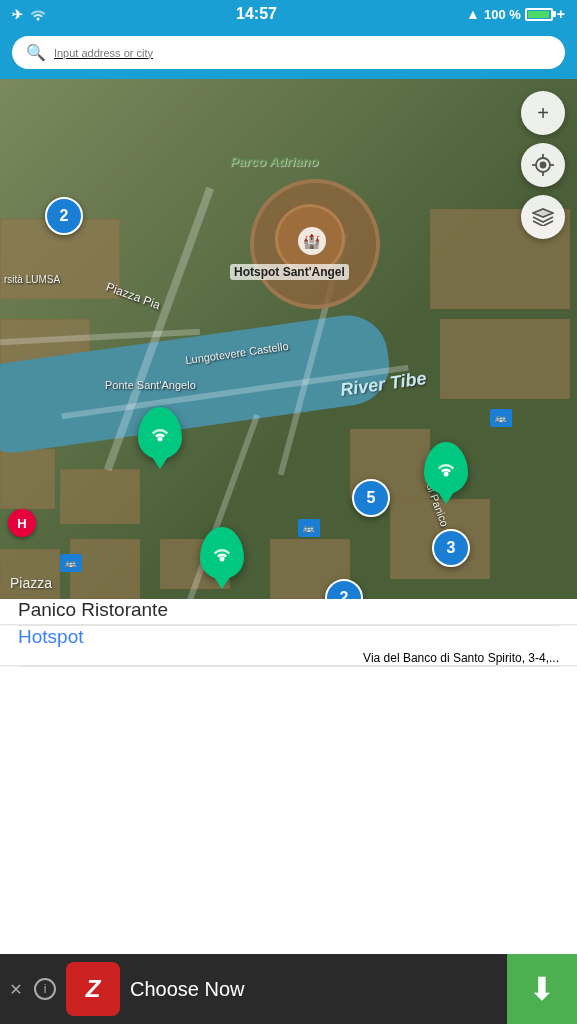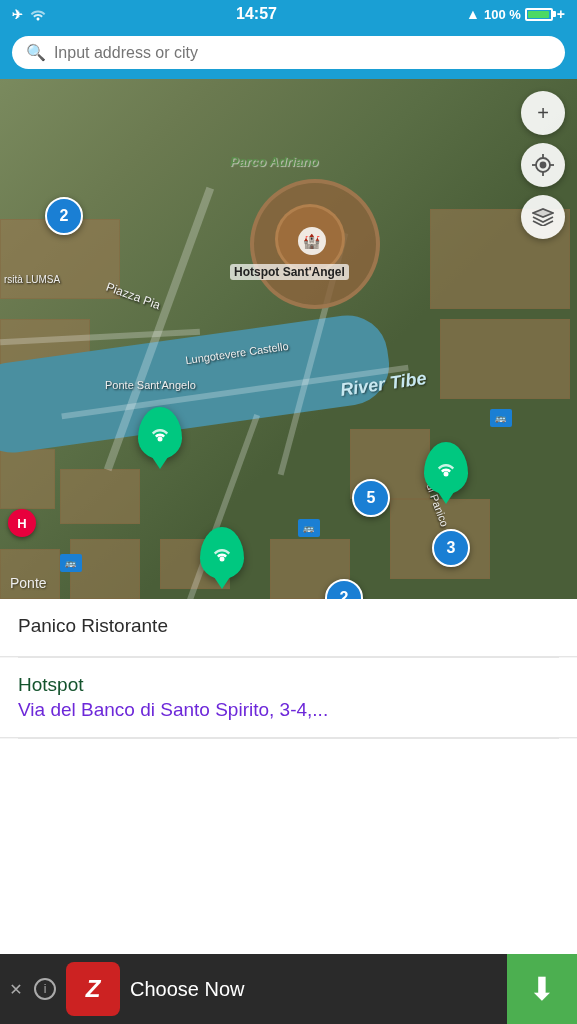--- a/index.html
+++ b/index.html
@@ -66,24 +66,25 @@
       border-radius: 20px;
       display: flex;
       align-items: center;
       padding: 7px 14px;
       gap: 8px;
     }
     .search-icon-glyph { color: #aaa; font-size: 16px; }
     .search-input {
       border: none;
       outline: none;
-      font-size: 16px;
-      color: #701a75;
+      font-size: 11px;
+      color: #000000;
       flex: 1;
       background: transparent;
+      text-decoration: underline;
     }
 
     
     .map-container {
       position: relative;
       width: 577px;
       height: 520px;
       overflow: hidden;
       background: #6b8f6b;
     }
@@ -384,32 +385,33 @@
       font-size: 14px;
     }
 
     
     .results-list {
       background: #f5f5f5;
       flex: 1;
     }
     .result-item {
       background: white;
-      padding: 16px 18px;
+      padding: 0 18px;
       border-bottom: 1px solid #e5e5e5;
     }
     .result-title {
       font-size: 19px;
-      color: #14532d;
+      color: #3b82f6;
       font-weight: 500;
       margin-bottom: 3px;
     }
     .result-subtitle {
-      font-size: 19px;
-      color: #6d28d9;
+      font-size: 12px;
+      color: #000000;
+      text-align: right;
     }
     .result-section-header {
       font-size: 19px;
       color: #2c2c2c;
       font-weight: 500;
     }
     .divider {
       height: 1px;
       background: #e5e5e5;
       margin: 0 18px;
@@ -639,21 +641,21 @@
     </div>
     <div class="map-btn">
       <svg width="22" height="18" viewBox="0 0 22 18" fill="none" stroke="#555" stroke-width="1.8">
         <path d="M1 13l10 5 10-5"></path>
         <path d="M1 9l10 5 10-5"></path>
         <path d="M1 5l10 4 10-4-10-4z" fill="rgba(100,100,100,0.2)"></path>
       </svg>
     </div>
   </div>
 
-  <span class="google-label">Ponte</span>
+  <span class="google-label">Piazza</span>
 </div>
 
 <div class="results-list">
 
   <div class="result-item">
     <div class="result-title result-section-header">Panico Ristorante</div>
   </div>
 
   <div class="divider"></div>
 

